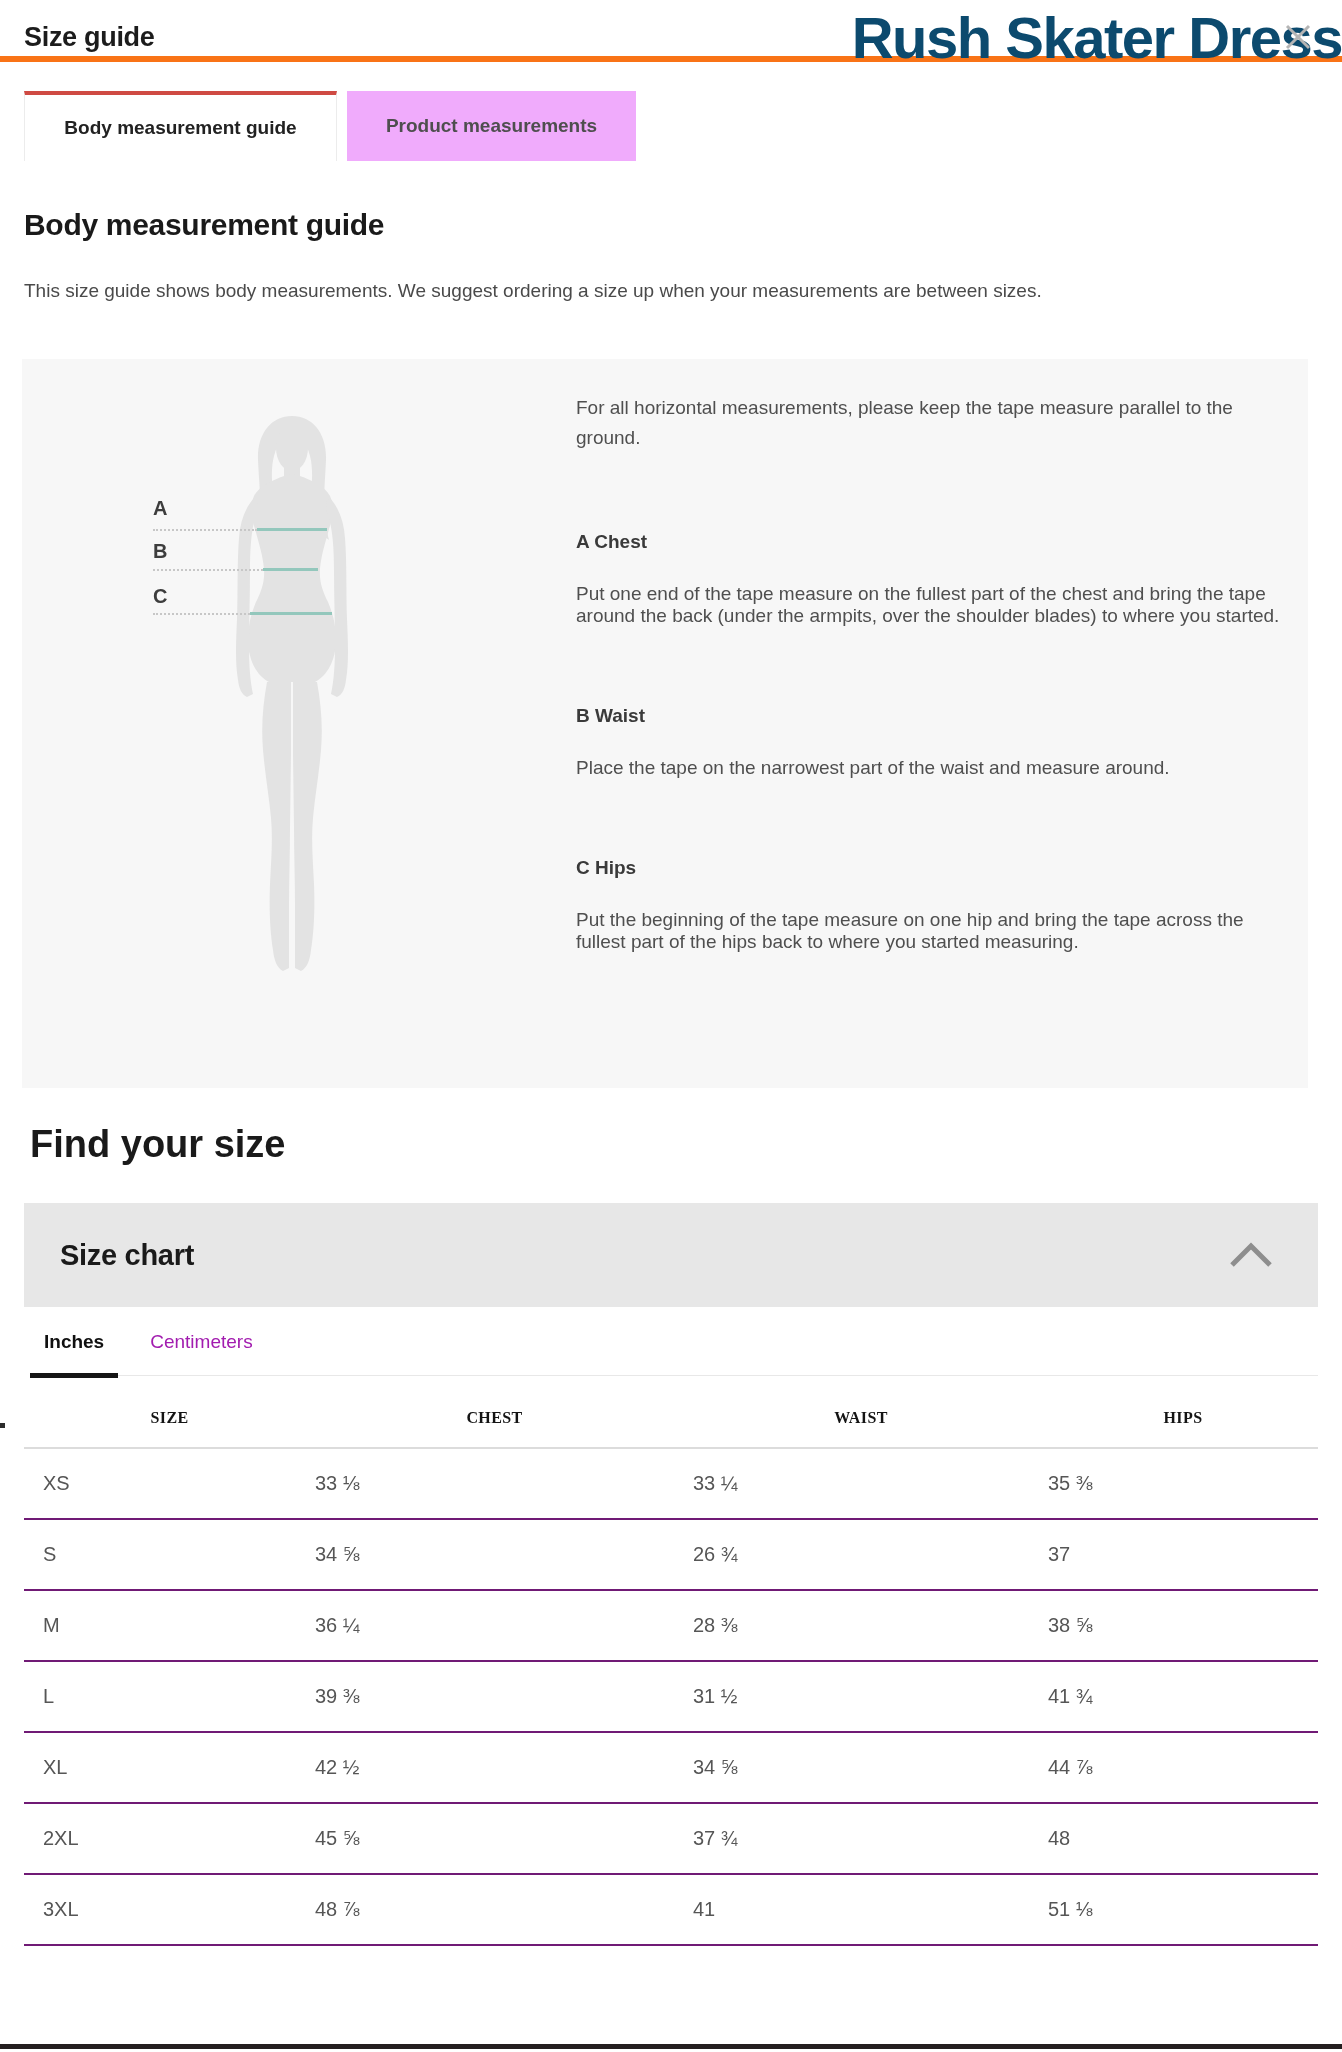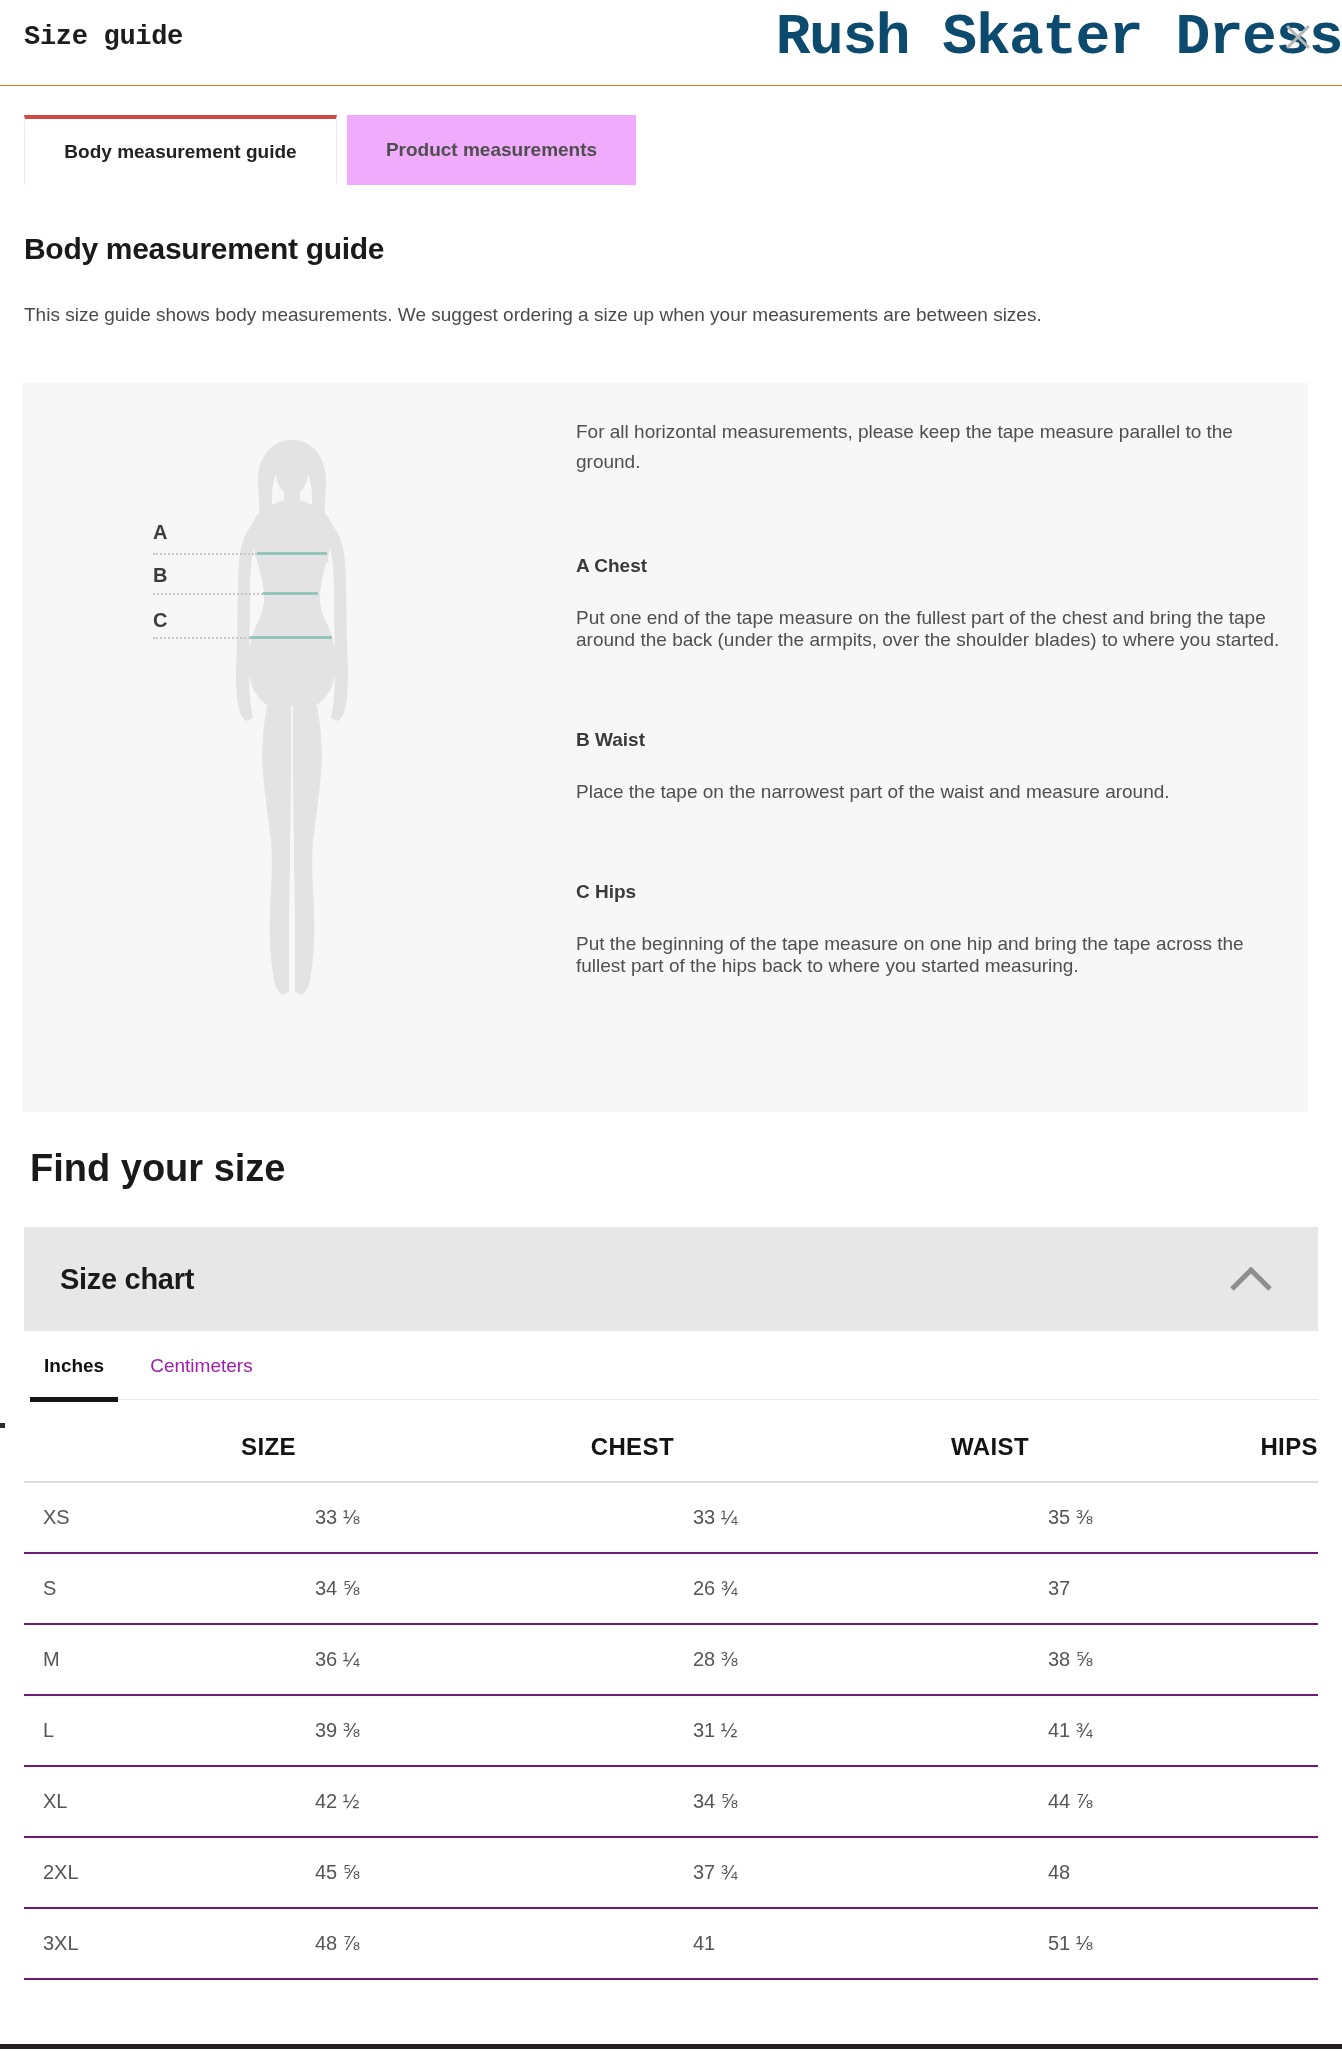--- a/index.html
+++ b/index.html
@@ -1,21 +1,21 @@
 <!DOCTYPE html>
 <html><head>
 <meta charset="utf-8">
 <style>
   * { margin:0; padding:0; box-sizing:border-box; }
   html,body { background:#fff; }
   body { font-family:"Liberation Sans","DejaVu Sans",sans-serif; }
   .screen { position:relative; width:1342px; height:2052px; background:#fff; overflow:hidden; }
 
   
-  .hdr { position:relative; height:86px; border-bottom:1px solid #f97316;font-family:Liberation Mono, monospace; }
+  .hdr { position:relative; height:62px; border-bottom:6px solid #f97316; }
   .hdr-title { position:absolute; left:24px; top:22px; font-size:27px; font-weight:700; color:#1c1c1c; letter-spacing:-0.3px; }
   .product-title { position:absolute; left:0; right:0; top:0; text-align:right; font-size:58px; line-height:76px; font-weight:900; color:#0c4a6e; letter-spacing:-1.5px; }
   .close-btn { position:absolute; right:26px; top:20px; width:36px; height:36px; background:none; border:none; cursor:pointer; padding:0; }
 
   
   .tabs { display:flex; margin:29px 0 0 24px; height:70px; }
   .tab { display:flex; align-items:center; justify-content:center; font-size:19px; cursor:pointer; }
   .tab.active { width:313px; background:#fff; border-top:4px solid #cf4a43; border-left:1px solid #ececec; border-right:1px solid #ececec; font-weight:700; color:#222; }
   .tab.inactive { width:289px; margin-left:10px; background:#f0abfc; color:#4e4e4e; font-weight:600; }
 
@@ -44,21 +44,21 @@
   .panel-bar .panel-title { font-size:29px; font-weight:700; color:#1a1a1a; letter-spacing:-0.3px; }
 
   
   .unit-tabs { display:flex; margin:24px 24px 0 30px; border-bottom:1px solid #e8e8e8; }
   .unit { font-size:19px; padding:0 14px 20px; color:#a21caf; cursor:pointer; }
   .unit.active { font-weight:700; color:#111; border-bottom:5px solid #151515; margin-bottom:-3px; }
   .unit.inactive { margin-left:18px; }
 
   
   table.size-table { margin:13px 24px 0; width:1294px; border-collapse:collapse; table-layout:fixed; }
-  .size-table th { text-align:right; font-size:24px; font-weight:700; color:#141414; letter-spacing:0.4px; padding:20px 0 20px 19px; border-bottom:2px solid #dcdcdc; }
+  .size-table th { text-align:center; font-size:16px; font-weight:700; color:#141414; letter-spacing:0.4px; padding:20px 0 20px 19px; border-bottom:2px solid #dcdcdc;font-family:Liberation Serif, serif; }
   .size-table td { font-size:20px; color:#565656; padding-left:19px; height:71px; border-bottom:2px solid #701a75; }
 
   .edge-artifact { position:absolute; left:0; top:1423px; width:5px; height:5px; background:#2b2b2b; }
   .bottom-bar { position:absolute; left:0; bottom:3px; width:100%; height:5px; background:#241f20; }
 </style>
 </head>
 <body>
 
 <div class="screen">
 

